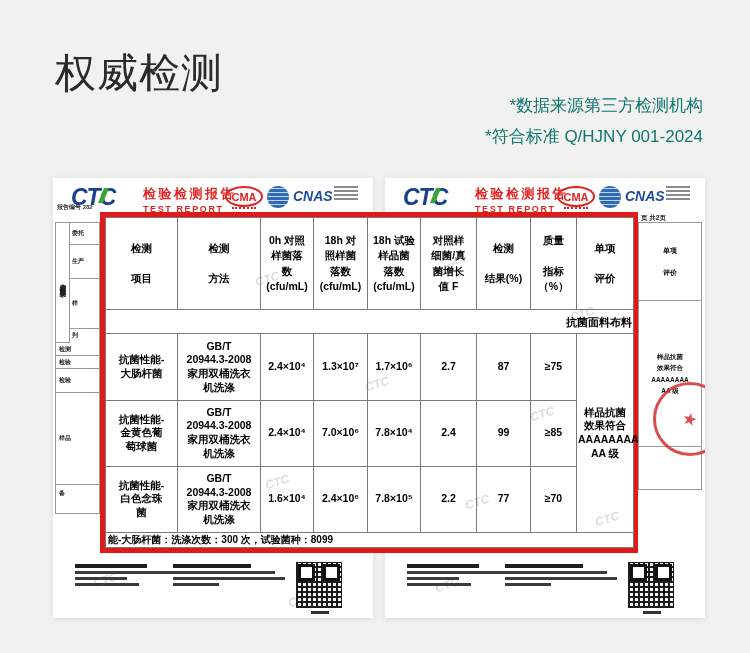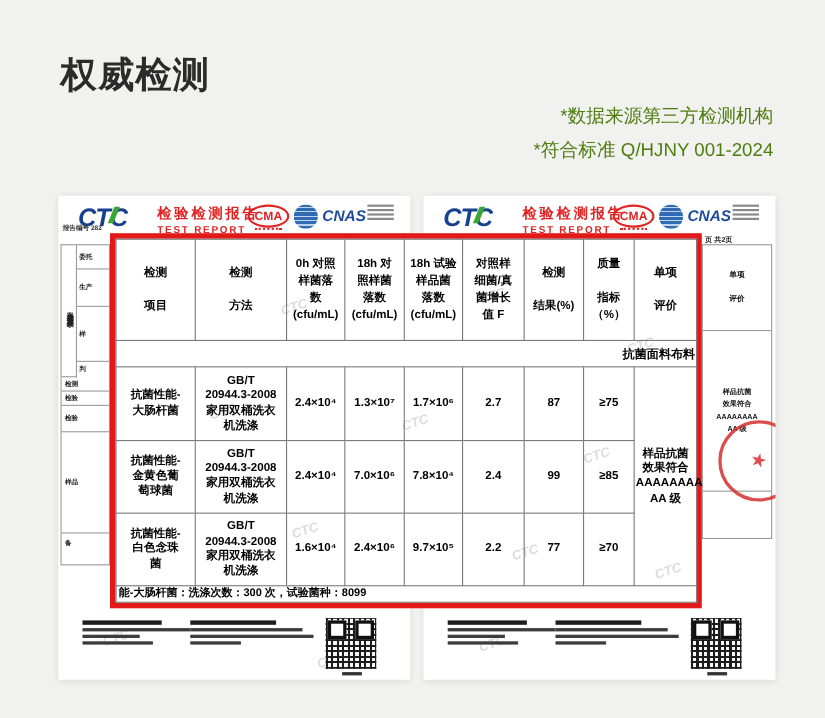--- a/index.html
+++ b/index.html
@@ -3,24 +3,24 @@
 <meta charset="utf-8">
 <style>
   * { margin:0; padding:0; box-sizing:border-box; }
   html,body { background:#e9e9e7; }
   .canvas {
     position:relative; width:750px; height:653px;
     background:var(--bg,#f1f1ef); overflow:hidden;
     font-family:"Liberation Sans","DejaVu Sans",sans-serif;
   }
   
-  .headline { position:absolute; left:55px; top:46px; font-size:33px; font-weight:700;
+  .headline { position:absolute; left:55px; top:46px; font-size:41px; font-weight:400;
               color:var(--heading,#2b2b2b); line-height:1.33; letter-spacing:1px; }
   .disclaimer { position:absolute; right:47px; top:90px; text-align:right;
-                font-size:17px; color:#4d7c0f; line-height:31px; }
+                font-size:17px; color:#0f766e; line-height:31px; }
   
   .doc { position:absolute; top:178px; width:320px; height:440px; background:#fff;
          box-shadow:0 1px 6px rgba(0,0,0,.10); z-index:1; overflow:hidden; }
   .doc-left { left:53px; } .doc-right { left:385px; }
   .doc-header { position:absolute; left:0; top:6px; width:100%; height:30px; }
   .ctc-logo { position:absolute; left:18px; top:0; font-style:italic; font-weight:800;
               font-size:23px; color:var(--ctc-blue,#17418f); letter-spacing:-1px; }
   .ctc-slash { position:absolute; left:30px; top:4px; width:5px; height:15px;
                background:var(--ctc-green,#3aa535); transform:skewX(-22deg); }
   .rep-title { position:absolute; left:90px; top:1px; color:var(--report-red,#e02424); }
@@ -325,21 +325,21 @@
       <tr class="tr-data">
         <td>抗菌性能-
 白色念珠
 菌</td>
         <td>GB/T
 20944.3-2008
 家用双桶洗衣
 机洗涤</td>
         <td>1.6×10⁴</td>
         <td>2.4×10⁶</td>
-        <td>9.7×10⁵</td>
+        <td>7.8×10⁵</td>
         <td>2.2</td>
         <td>77</td>
         <td>≥70</td>
       </tr>
       <tr class="tr-note">
         <td colspan="9">能-大肠杆菌：洗涤次数：300 次，试验菌种：8099</td>
       </tr>
     </tbody>
       </table>
   </div>

